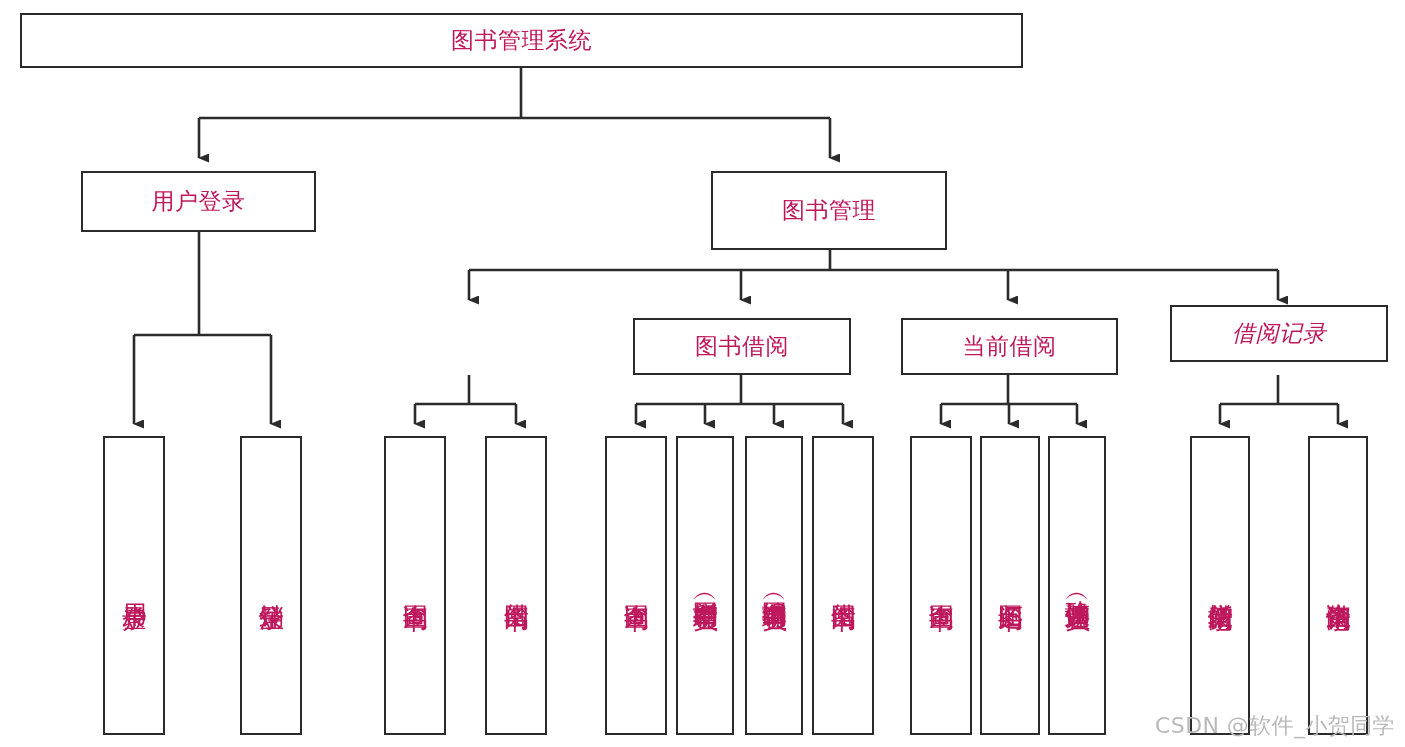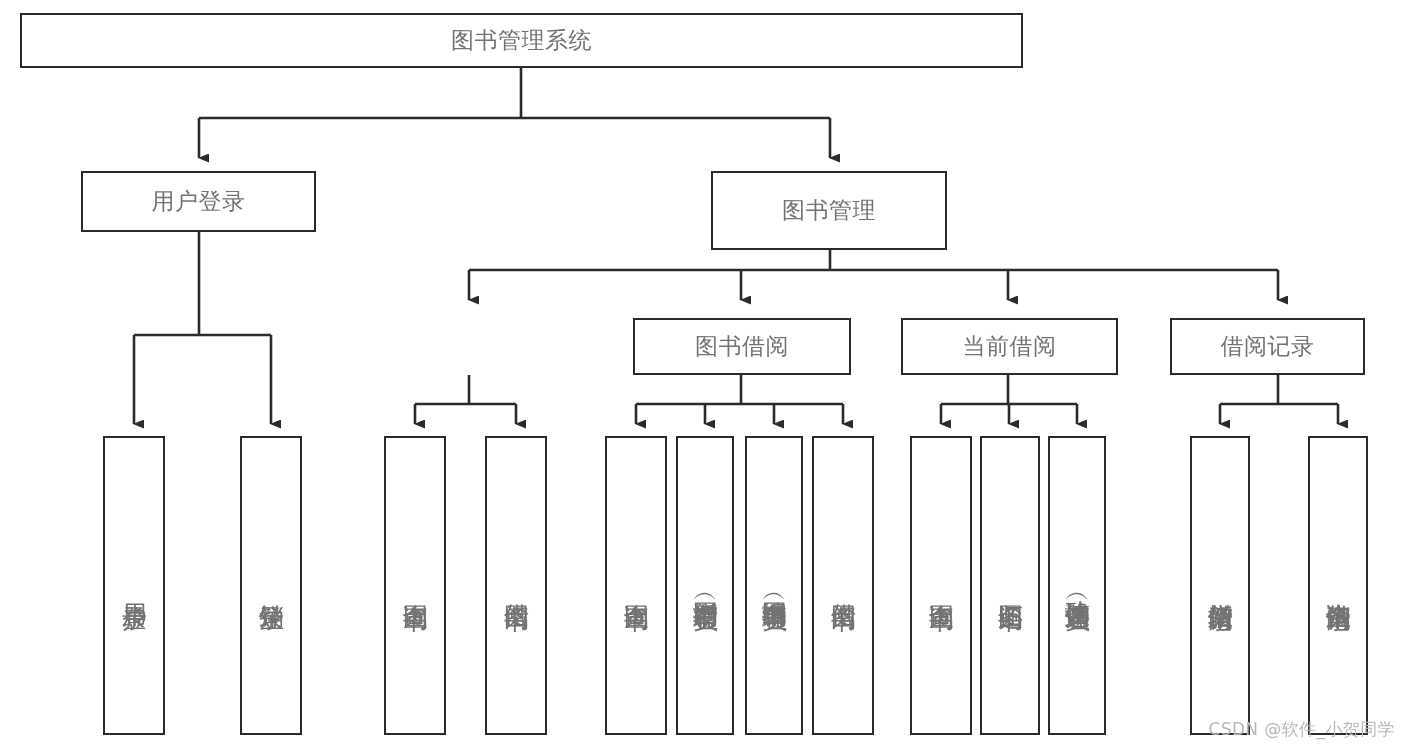--- a/index.html
+++ b/index.html
@@ -27,21 +27,21 @@
     pointer-events: none;
   }
   .node {
     position: absolute;
     box-sizing: border-box;
     border: 2px solid #2b2b2b;
     background: #ffffff;
     display: flex;
     align-items: center;
     justify-content: center;
-    color: #737373;
+    color: #be185d;
   }
   .node-h {
     font-size: 23px;
     line-height: 1.1;
     letter-spacing: 0.5px;
     white-space: nowrap;
   }
   .node-v {
     font-size: 25px;
     line-height: 1.12;
@@ -53,21 +53,21 @@
   .node-v .vtext {
     writing-mode: vertical-rl;
     text-orientation: upright;
     display: block;
     white-space: nowrap;
   }
   #watermark {
     position: absolute;
     right: 10px;
     bottom: 6px;
-    font-size: 17px;
+    font-size: 22px;
     color: #b9b9b9;
     white-space: nowrap;
     letter-spacing: 0.4px;
   }
 </style>
 </head>
 <body>
 
 <div id="diagram-root">
 
@@ -125,21 +125,21 @@
 
   <div class="node node-h" style="left:81px; top:171px; width:235px; height:61px;">用户登录</div>
 
   <div class="node node-h" style="left:711px; top:171px; width:236px; height:79px;">图书管理</div>
 
 
   <div class="node node-h" style="left:901px; top:318px; width:217px; height:57px;">当前借阅</div>
 
   <div class="node node-h" style="left:633px; top:318px; width:218px; height:57px;">图书借阅</div>
 
-  <div class="node node-h" style="left:1170px; top:318px; width:195px; height:57px;">借阅记录</div>
+  <div class="node node-h" style="left:1170px; top:305px; width:218px; height:57px;font-style:italic;">借阅记录</div>
 
   <div class="node node-v" style="left:103px; top:436px; width:62px; height:299px;">
     <span class="vtext">用户登录</span>
   </div>
 
   <div class="node node-v" style="left:240px; top:436px; width:62px; height:299px;">
     <span class="vtext">注销登录</span>
   </div>
 
   <div class="node node-v" style="left:384px; top:436px; width:62px; height:299px;">

